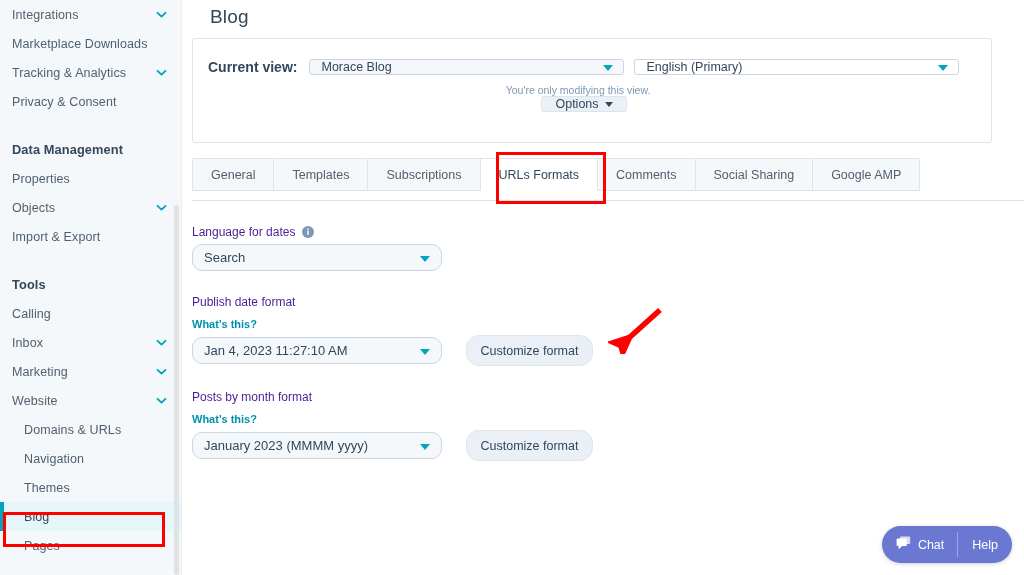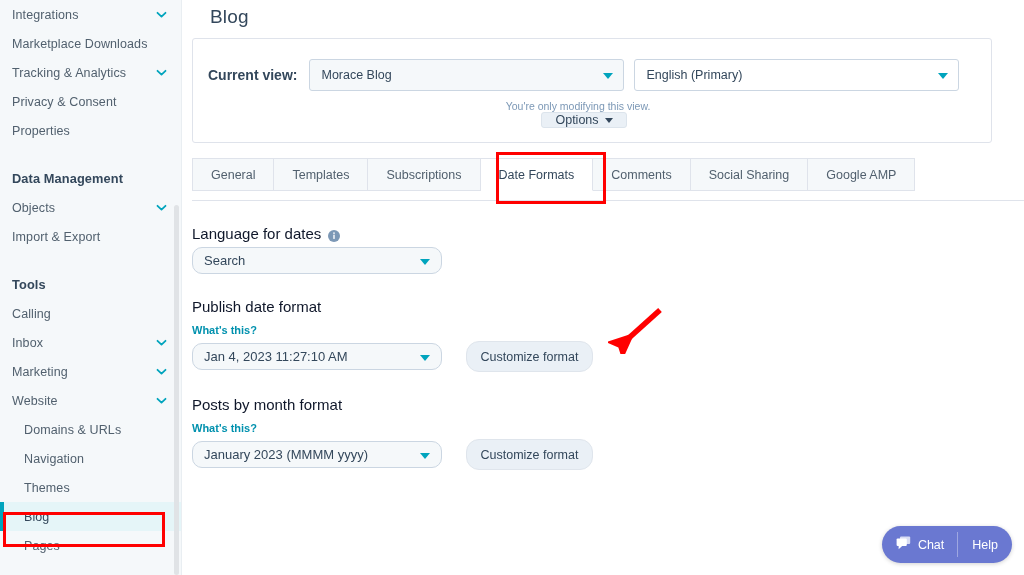--- a/index.html
+++ b/index.html
@@ -101,21 +101,21 @@
   #view-row {
     display: flex; align-items: center;
     padding: 20px 0 0 15px;
   }
   #view-label {
     font-size: 14px; font-weight: bold; color: #33475b;
     margin-right: 12px; white-space: nowrap;
   }
   .select-box {
     position: relative;
-    height: 32px;
+    height: 16px;
     border: 1px solid #cbd6e2;
     border-radius: 3px;
     display: flex; align-items: center;
     padding: 0 30px 0 11px;
     font-size: 12.5px;
     color: #33475b;
     cursor: pointer;
     background: #ffffff;
     white-space: nowrap;
     overflow: hidden;
@@ -193,21 +193,21 @@
     background: #dfe3eb;
   }
 
   
   #form {
     position: absolute;
     left: 10px; top: 225px;
     width: 790px;
   }
   .field-label {
-    font-size: 15px; color: #0f172a;
+    font-size: 12px; color: #4c1d95;
     display: flex; align-items: center;
     margin-bottom: 5px;
   }
   .info-icon {
     display: inline-block;
     width: 12px; height: 12px;
     margin-left: 7px;
   }
   .whats-this {
     font-size: 11px;
@@ -315,25 +315,25 @@
           <span class="label">Tracking &amp; Analytics</span>
           <span class="chev">
             <svg viewBox="0 0 13 13" width="13" height="13">
               <path d="M2.5 4.8 L6.5 8.6 L10.5 4.8" fill="none" stroke="#00a4bd" stroke-width="1.8" stroke-linecap="round" stroke-linejoin="round"></path>
             </svg>
           </span>
         </li>
         <li class="nav-item">
           <span class="label">Privacy &amp; Consent</span>
         </li>
-        <li class="nav-item">
-          <span class="label">Properties</span>
-        </li>
         <li class="nav-item section spacer-before">
           <span class="label">Data Management</span>
+        </li>
+        <li class="nav-item">
+          <span class="label">Properties</span>
         </li>
         <li class="nav-item">
           <span class="label">Objects</span>
           <span class="chev">
             <svg viewBox="0 0 13 13" width="13" height="13">
               <path d="M2.5 4.8 L6.5 8.6 L10.5 4.8" fill="none" stroke="#00a4bd" stroke-width="1.8" stroke-linecap="round" stroke-linejoin="round"></path>
             </svg>
           </span>
         </li>
         <li class="nav-item">
@@ -422,21 +422,21 @@
         <div class="tab">
           <span>General</span>
         </div>
         <div class="tab">
           <span>Templates</span>
         </div>
         <div class="tab">
           <span>Subscriptions</span>
         </div>
         <div class="tab active">
-          <span>Date Formats</span>
+          <span>URLs Formats</span>
         </div>
         <div class="tab">
           <span>Comments</span>
         </div>
         <div class="tab">
           <span>Social Sharing</span>
         </div>
         <div class="tab">
           <span>Google AMP</span>
         </div>

